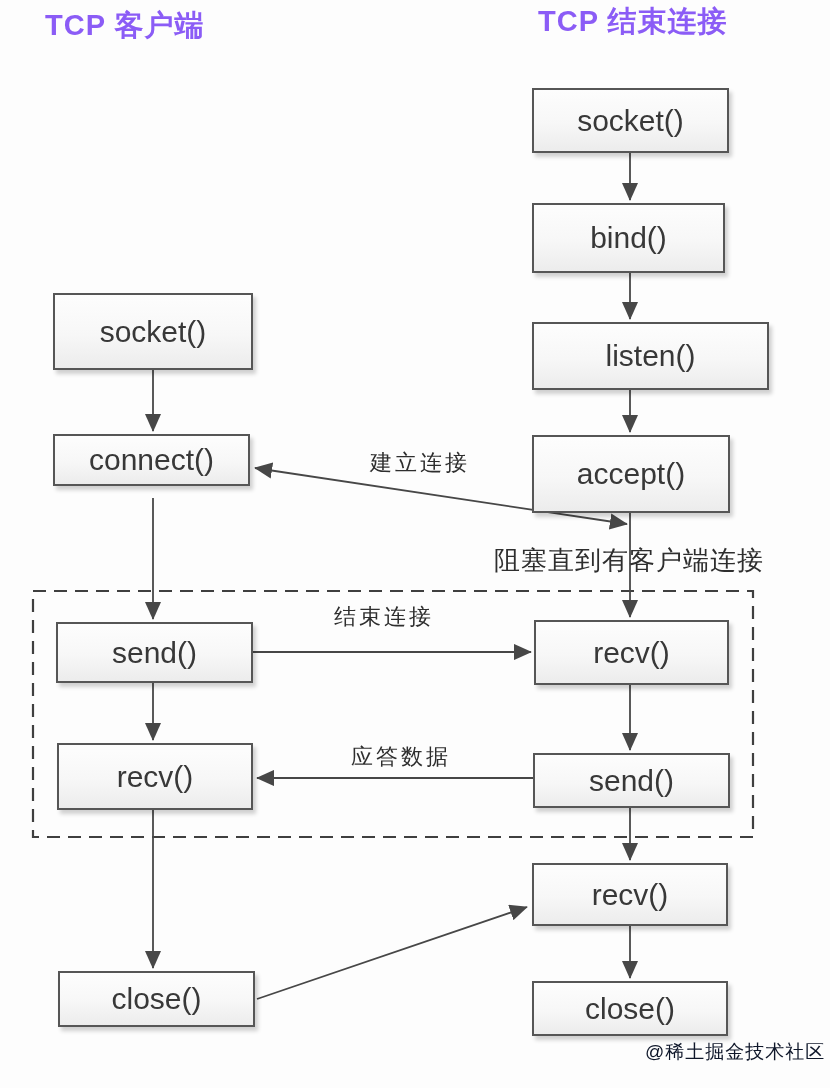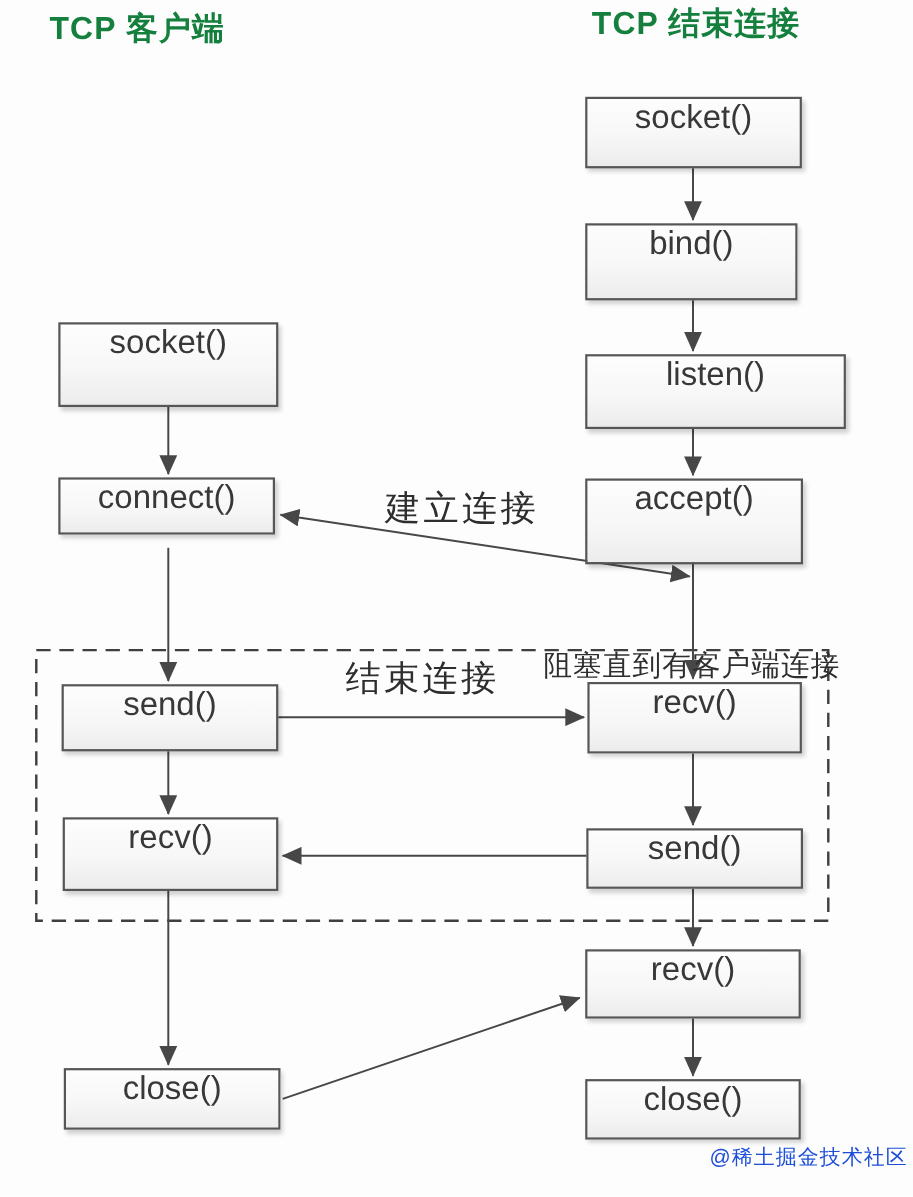--- a/index.html
+++ b/index.html
@@ -12,63 +12,63 @@
     width: 830px;
     height: 1088px;
     background: #fdfdfd;
     font-family: "Liberation Sans", sans-serif;
     overflow: hidden;
   }
   .col-header {
     position: absolute;
     font-size: 29px;
     font-weight: 600;
-    color: #15803d;
+    color: #8b5cf6;
     letter-spacing: 1px;
     white-space: nowrap;
   }
   .flow-box {
     position: absolute;
     box-sizing: border-box;
     border: 2px solid #565656;
     background: linear-gradient(180deg, #fdfdfd 0%, #f7f7f7 55%, #ececec 100%);
     box-shadow: 2.5px 3.5px 4px rgba(0,0,0,0.18);
     display: flex;
-    align-items: flex-start;
+    align-items: center;
     justify-content: center;
     z-index: 2;
   }
   .flow-box span {
     font-size: 30px;
     color: #383838;
     white-space: nowrap;
   }
   .edge-label {
     position: absolute;
     transform: translate(-50%, -50%);
-    font-size: 32px;
+    font-size: 22px;
     color: #2e2e2e;
     letter-spacing: 3px;
     white-space: nowrap;
     z-index: 3;
   }
   .edge-label.small {
     font-size: 26px;
     letter-spacing: 1px;
   }
   #arrow-layer {
     position: absolute;
     left: 0;
     top: 0;
     z-index: 1;
   }
   .watermark {
     position: absolute;
     font-size: 19px;
-    color: #1d4ed8;
+    color: #0f172a;
     letter-spacing: 1px;
     white-space: nowrap;
     z-index: 3;
   }
 </style>
 </head>
 <body>
 
 <div id="stage">
 
@@ -138,18 +138,19 @@
     <span>send()</span>
   </div>
   <div class="flow-box" style="left:532px; top:863px; width:196px; height:63px;">
     <span>recv()</span>
   </div>
   <div class="flow-box" style="left:532px; top:981px; width:196px; height:55px;">
     <span>close()</span>
   </div>
 
   <div class="edge-label" style="left:420px; top:463px;">建立连接</div>
-  <div class="edge-label small" style="left:629px; top:560px;margin-top:45px;">阻塞直到有客户端连接</div>
+  <div class="edge-label small" style="left:629px; top:560px;">阻塞直到有客户端连接</div>
   <div class="edge-label" style="left:384px; top:617px;">结束连接</div>
+  <div class="edge-label" style="left:401px; top:757px;">应答数据</div>
 
   <div class="watermark" style="left:645px; top:1039px;">@稀土掘金技术社区</div>
 
 </div>
 
 </body></html>

